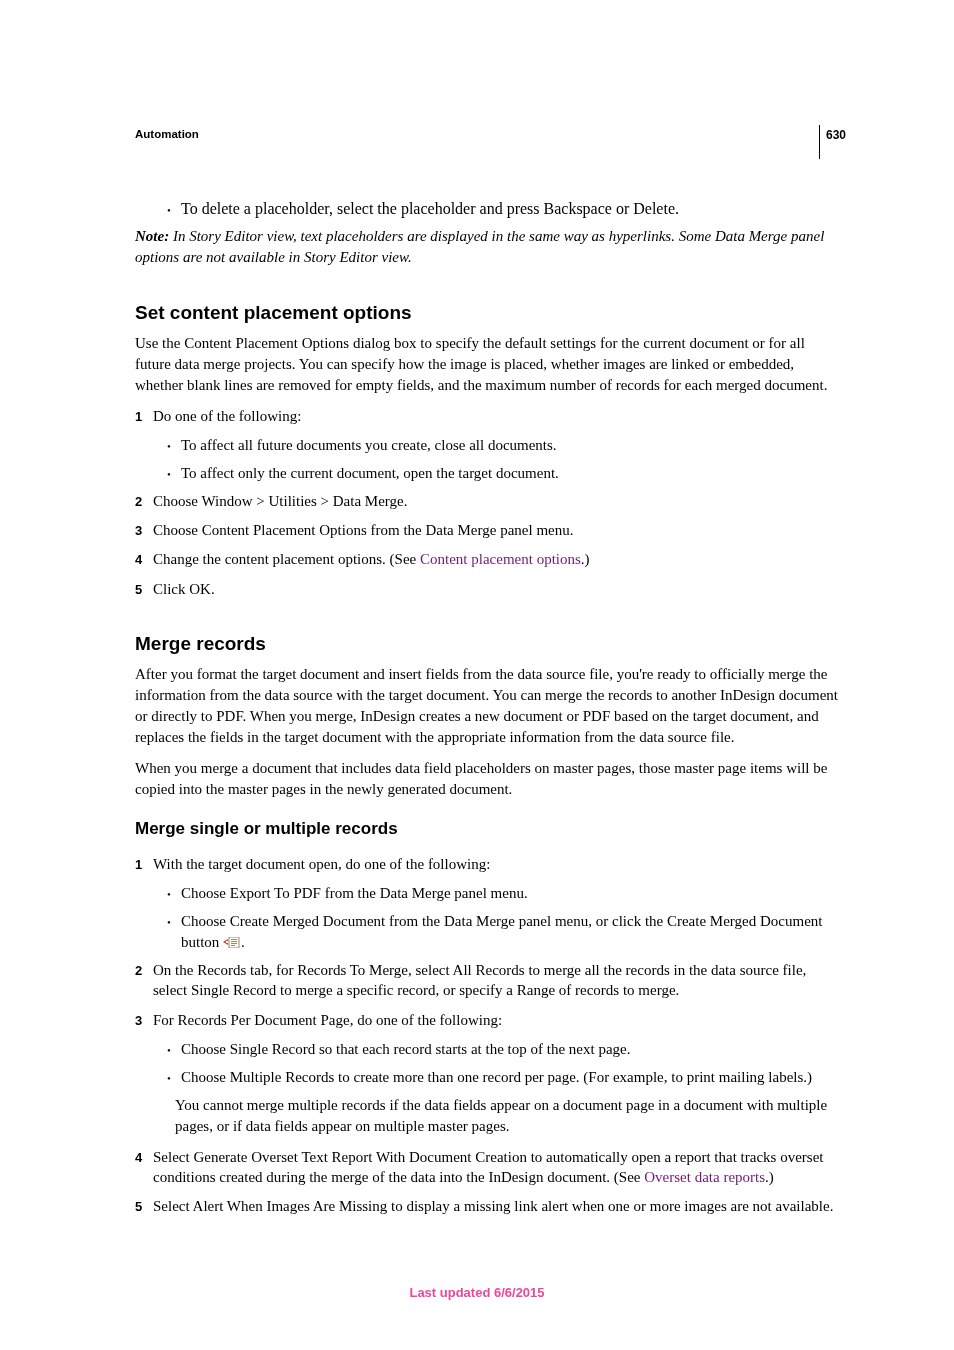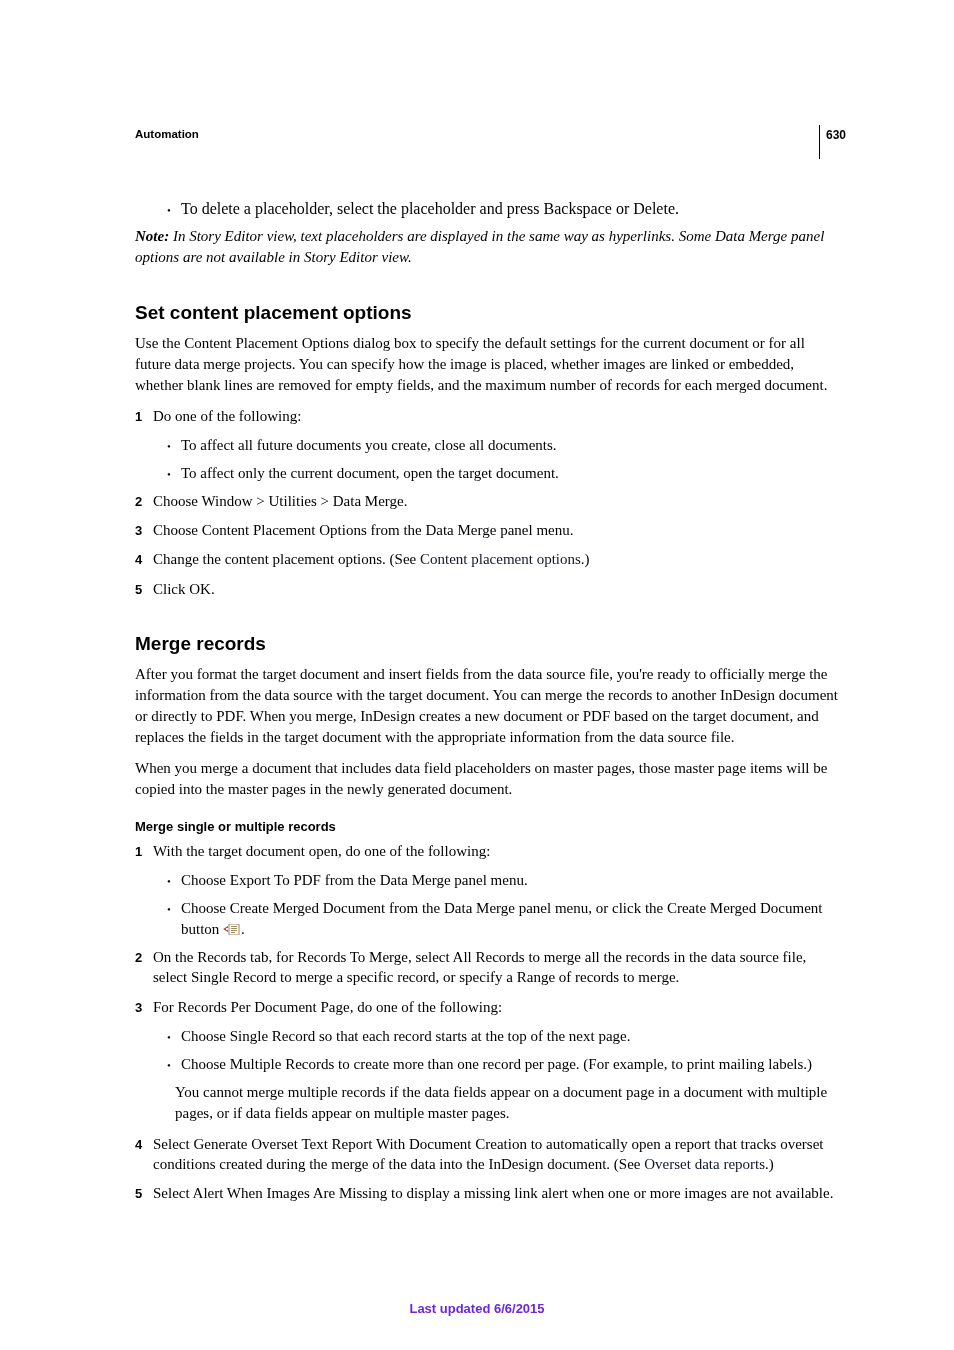--- a/index.html
+++ b/index.html
@@ -93,55 +93,55 @@
   h2.section-title {
     font-family: "Myriad Pro", "Segoe UI", Arial, sans-serif;
     font-weight: 700;
     font-size: 19px;
     margin-bottom: 9px;
     color: #000;
   }
   h3.sub-title {
     font-family: "Myriad Pro", "Segoe UI", Arial, sans-serif;
     font-weight: 700;
-    font-size: 13px;
+    font-size: 17px;
     margin-top: 19px;
-    margin-bottom: 7px;
+    margin-bottom: 15px;
   }
   .para {
     font-size: 15px;
     line-height: 1.4;
     margin-bottom: 10px;
   }
-  .link { color: #0f172a; }
+  .link { color: #701a75; }
   .inline-icon {
     display: inline-block;
     width: 18px;
     height: 11px;
     vertical-align: baseline;
     position: relative;
     top: 1px;
   }
   .indent-para {
     margin-left: 40px;
     font-size: 15px;
     line-height: 1.4;
     margin-top: 3px;
     margin-bottom: 10px;
   }
   .footer {
     position: absolute;
-    bottom: 34px;
+    bottom: 50px;
     left: 0;
     width: 100%;
     text-align: center;
     font-family: "Myriad Pro", "Segoe UI", Arial, sans-serif;
     font-weight: 700;
     font-size: 13px;
-    color: #6d28d9;
+    color: #ec4899;
   }
   .ol-group { margin-bottom: 0; }
 </style>
 </head>
 <body>
 
 <div class="page">
   <div class="page-num-wrap">
     <span class="page-num">630</span>
   </div>

